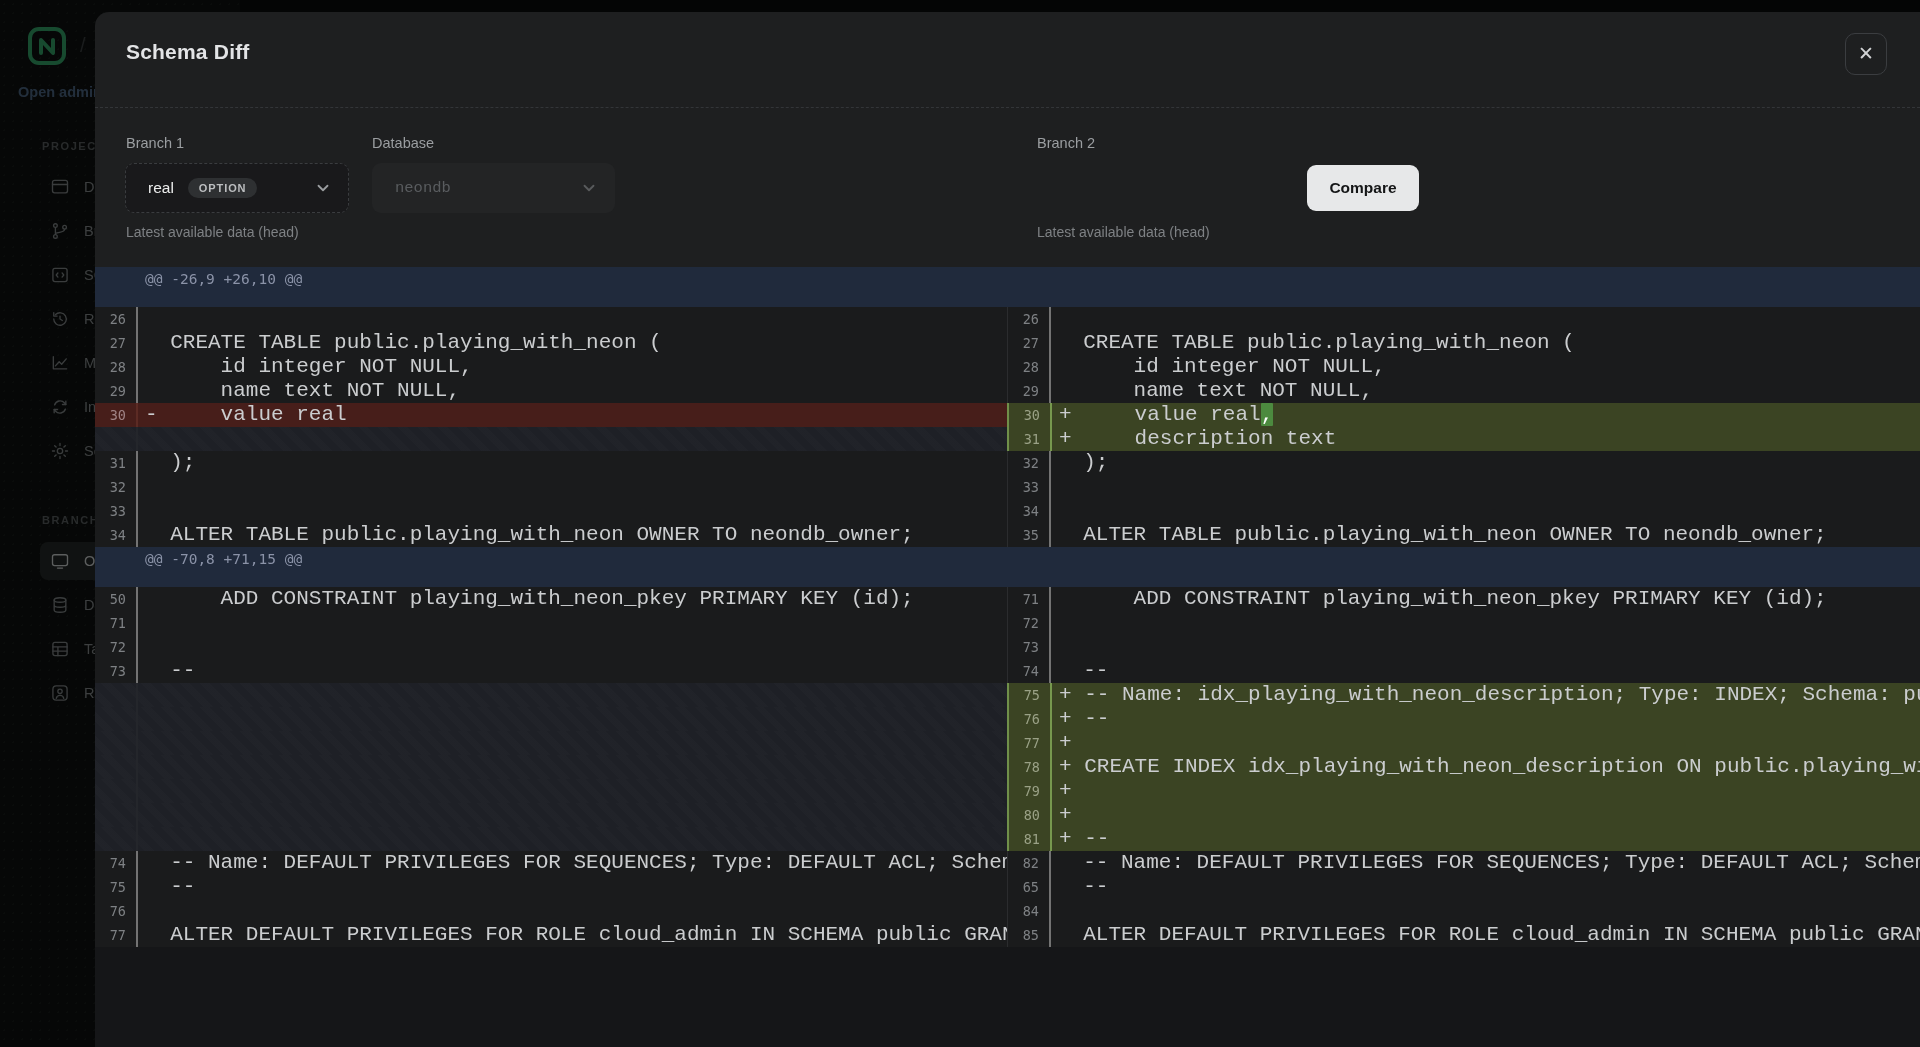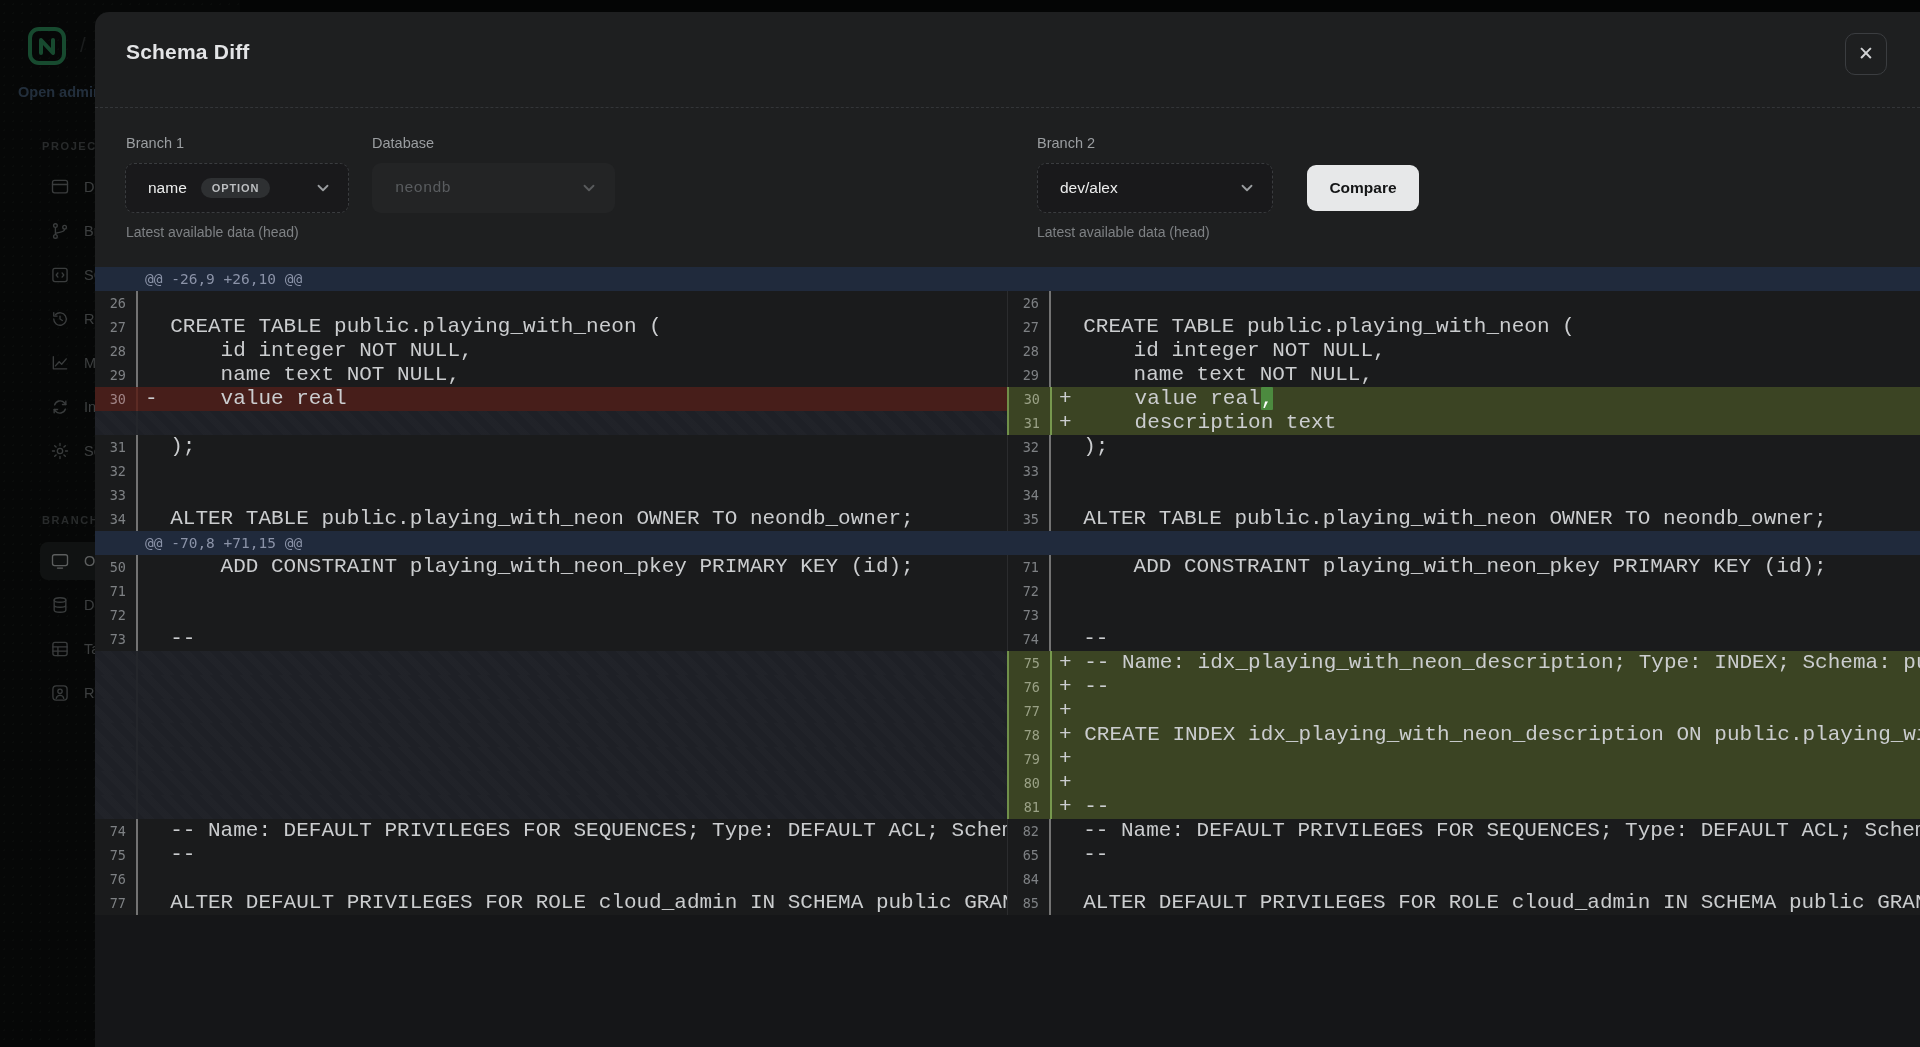--- a/index.html
+++ b/index.html
@@ -47,21 +47,21 @@
   .select.disabled .val { color:#595c5f; font-weight:400; }
   .select.disabled svg { opacity:.45; }
   .compare-btn { position:absolute; left:1212px; top:153px; width:112px; height:46px;
                  background:#e7e8e9; color:#151617; border:none; border-radius:9px;
                  font-size:15.5px; font-weight:600; font-family:inherit; cursor:pointer; }
   .ctl-hint { position:absolute; top:212px; font-size:14px; color:#7e8184; }
 
   
   .diff { position:absolute; left:0; right:0; top:255px; bottom:0; background:#151618;
           font-family:"DejaVu Sans Mono","Liberation Mono",monospace; }
-  .hunk-row { height:24px; line-height:24px; background:#202a3c; color:#8b93a8;
+  .hunk-row { height:40px; line-height:24px; background:#202a3c; color:#8b93a8;
               font-size:14.5px; padding-left:50px; white-space:pre; overflow:hidden; }
   .diff-row { display:flex; height:24px; }
   .cell { display:flex; height:24px; background:#1a1b1c; overflow:hidden; }
   .cell.left  { width:912px; flex:0 0 912px; }
   .cell.right { flex:1; border-left:1px solid #2b2c2e; min-width:0; }
   .gutter { flex:0 0 43px; text-align:right; padding-right:10px; font-size:13.5px;
             line-height:24px; color:#7e8184; border-right:2px solid #737373; }
   .code { flex:1; font-size:21px; line-height:24px; color:#cbcdcf; white-space:pre;
           overflow:hidden; padding-left:7px; font-family:Liberation Mono, monospace; }
   .cell.del { background:#471e1a; }
@@ -177,43 +177,36 @@
 <div class="modal">
   <div class="modal-title">Schema Diff</div>
   <button class="close-btn">✕</button>
   <div class="header-sep"></div>
 
   <div class="ctl-label" style="left:31px">Branch 1</div>
   <div class="ctl-label" style="left:277px">Database</div>
   <div class="ctl-label" style="left:942px">Branch 2</div>
 
   <div class="select" style="left:30px;width:224px">
-    <span class="val">name</span>
+    <span class="val">real</span>
     <span class="badge">OPTION</span>
     <span class="spacer-flex"></span>
     <svg width="18" height="18" viewBox="0 0 24 24" fill="none">
         <path d="M6 9l6 6 6-6" stroke="#9a9da0" stroke-width="2.4" stroke-linecap="round" stroke-linejoin="round"></path>
       </svg>
   </div>
 
   <div class="select disabled" style="left:277px;width:243px">
     <span class="val">neondb</span>
     <span class="spacer-flex"></span>
     <svg width="18" height="18" viewBox="0 0 24 24" fill="none">
         <path d="M6 9l6 6 6-6" stroke="#9a9da0" stroke-width="2.4" stroke-linecap="round" stroke-linejoin="round"></path>
       </svg>
   </div>
 
-  <div class="select" style="left:942px;width:236px">
-    <span class="val">dev/alex</span>
-    <span class="spacer-flex"></span>
-    <svg width="18" height="18" viewBox="0 0 24 24" fill="none">
-        <path d="M6 9l6 6 6-6" stroke="#9a9da0" stroke-width="2.4" stroke-linecap="round" stroke-linejoin="round"></path>
-      </svg>
-  </div>
 
   <button class="compare-btn">Compare</button>
 
   <div class="ctl-hint" style="left:31px">Latest available data (head)</div>
   <div class="ctl-hint" style="left:942px">Latest available data (head)</div>
 
   <div class="diff" id="diff-rows">
       <div class="hunk-row">@@ -26,9 +26,10 @@</div>
       <div class="diff-row">
         <div class="cell left ctx">

